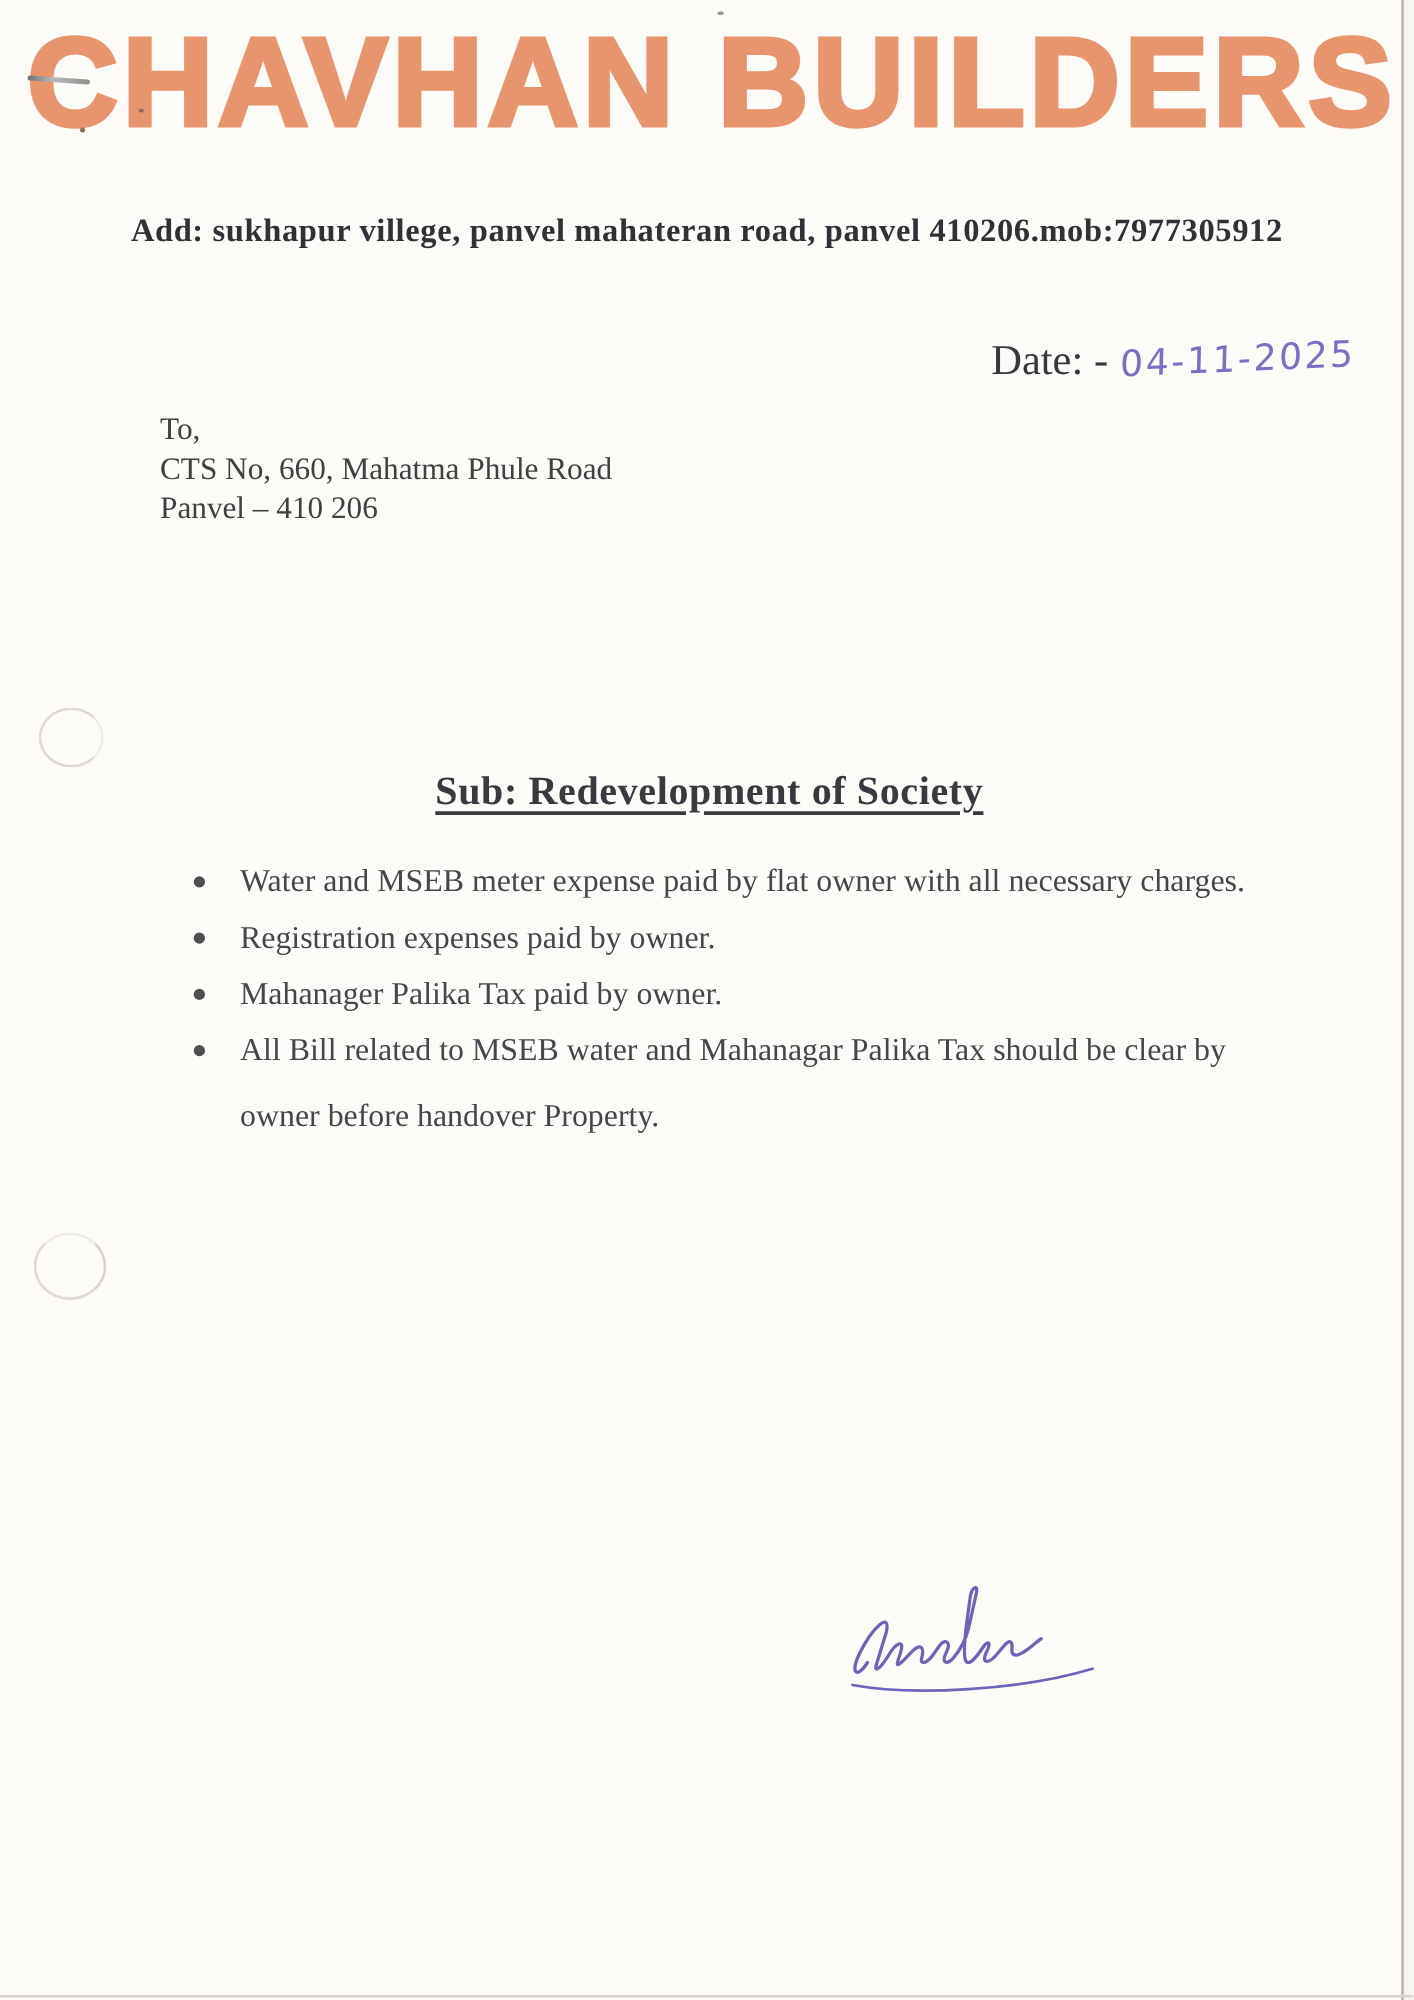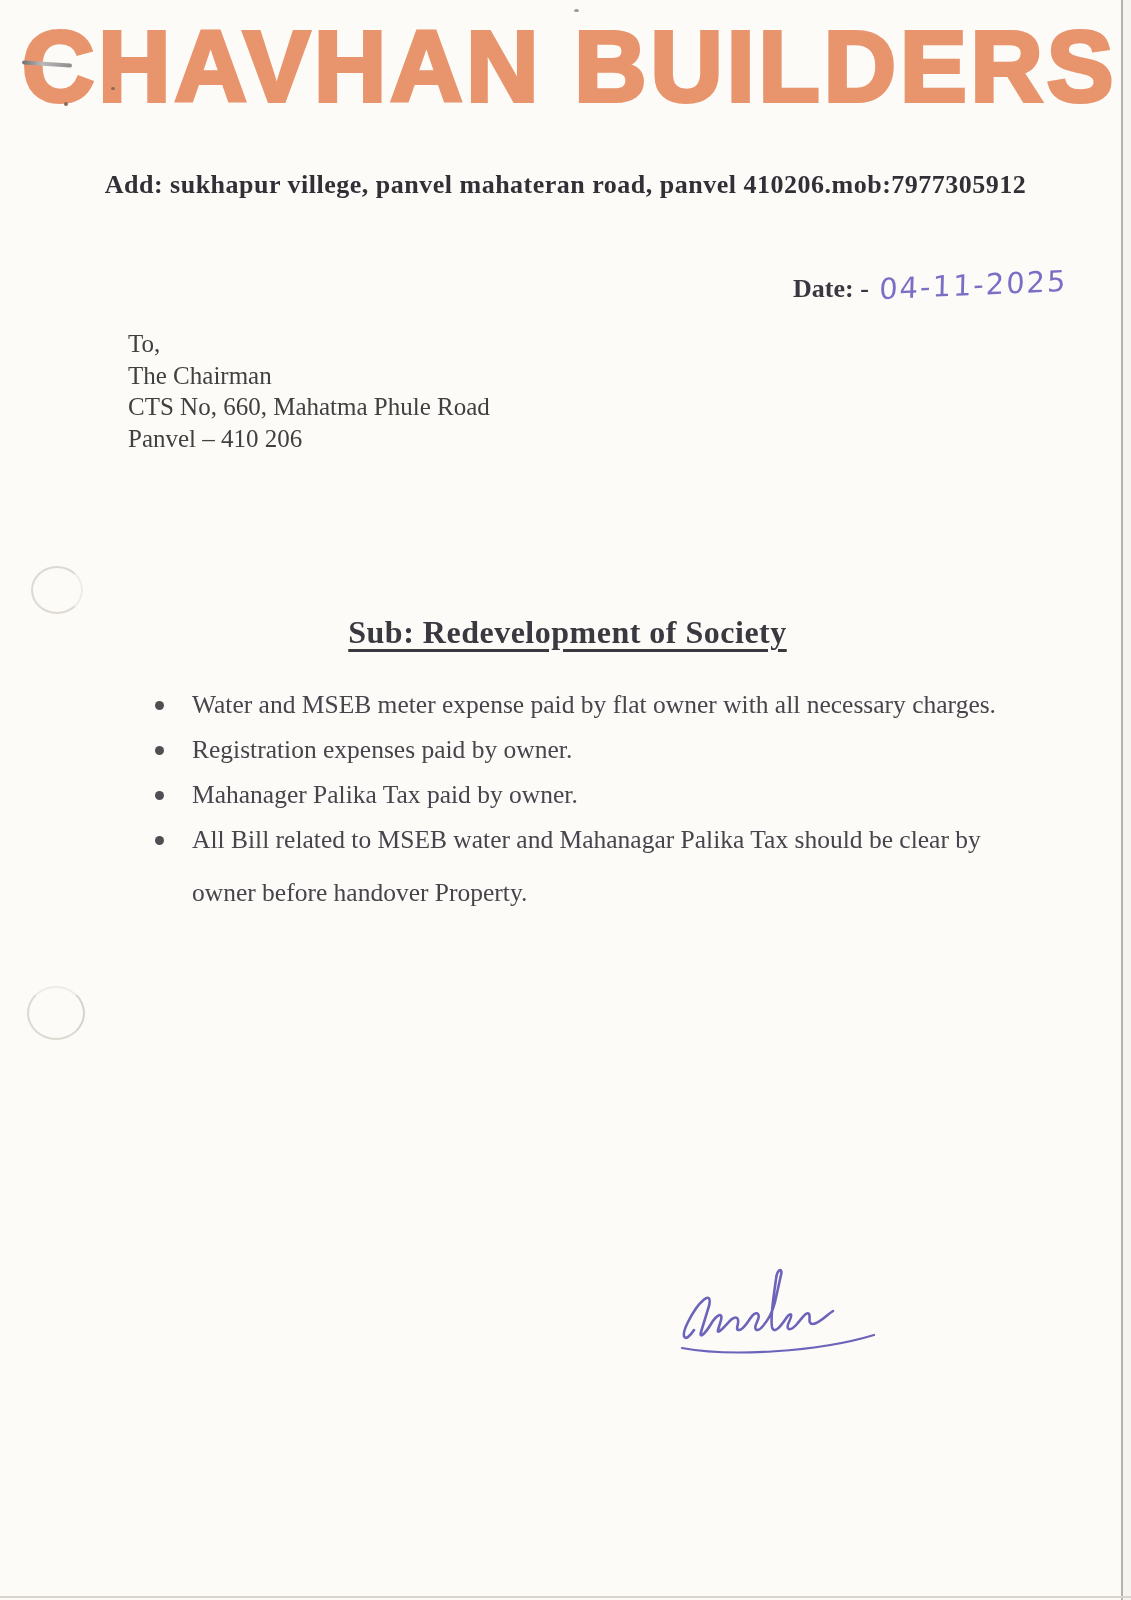--- a/index.html
+++ b/index.html
@@ -36,21 +36,21 @@
     font-size: 26px;
     color: #323036;
     text-decoration-thickness: 2.5px;
     text-underline-offset: 5px;
     letter-spacing: 0.5px;
     margin-top: 12px;
   }
 
   
   .date-row { position: absolute; left: 793px; top: 270px; white-space: nowrap; }
-  .date-label { font-weight: bold; font-size: 26px; color: #3a3740; }
+  .date-label { font-weight: normal; font-size: 34px; color: #3a3740; }
   .date-value {
     display: inline-block;
     margin-left: 10px;
     font-family: "DejaVu Sans", sans-serif;
     font-size: 29px;
     letter-spacing: 2px;
     color: #7a6fc5;
     transform: rotate(-2.5deg) skewX(-4deg) translateY(-2px);
   }
 
@@ -163,21 +163,20 @@
   <span class="speck s2"></span>
   <span class="speck s3"></span>
   <div class="address">Add: sukhapur villege, panvel mahateran road, panvel 410206.mob:7977305912</div>
 
   <div class="date-row">
     <span class="date-label">Date: -</span><span class="date-value">04-11-2025</span>
   </div>
 
   <div class="recipient">
     <div>To,</div>
-    <div>The Chairman</div>
     <div>CTS No, 660, Mahatma Phule Road</div>
     <div>Panvel – 410 206</div>
   </div>
 
   <div class="punch-hole h1"></div>
   <div class="punch-hole h2"></div>
 
   <div class="subject">Sub: Redevelopment of Society</div>
 
   <ul class="terms">

